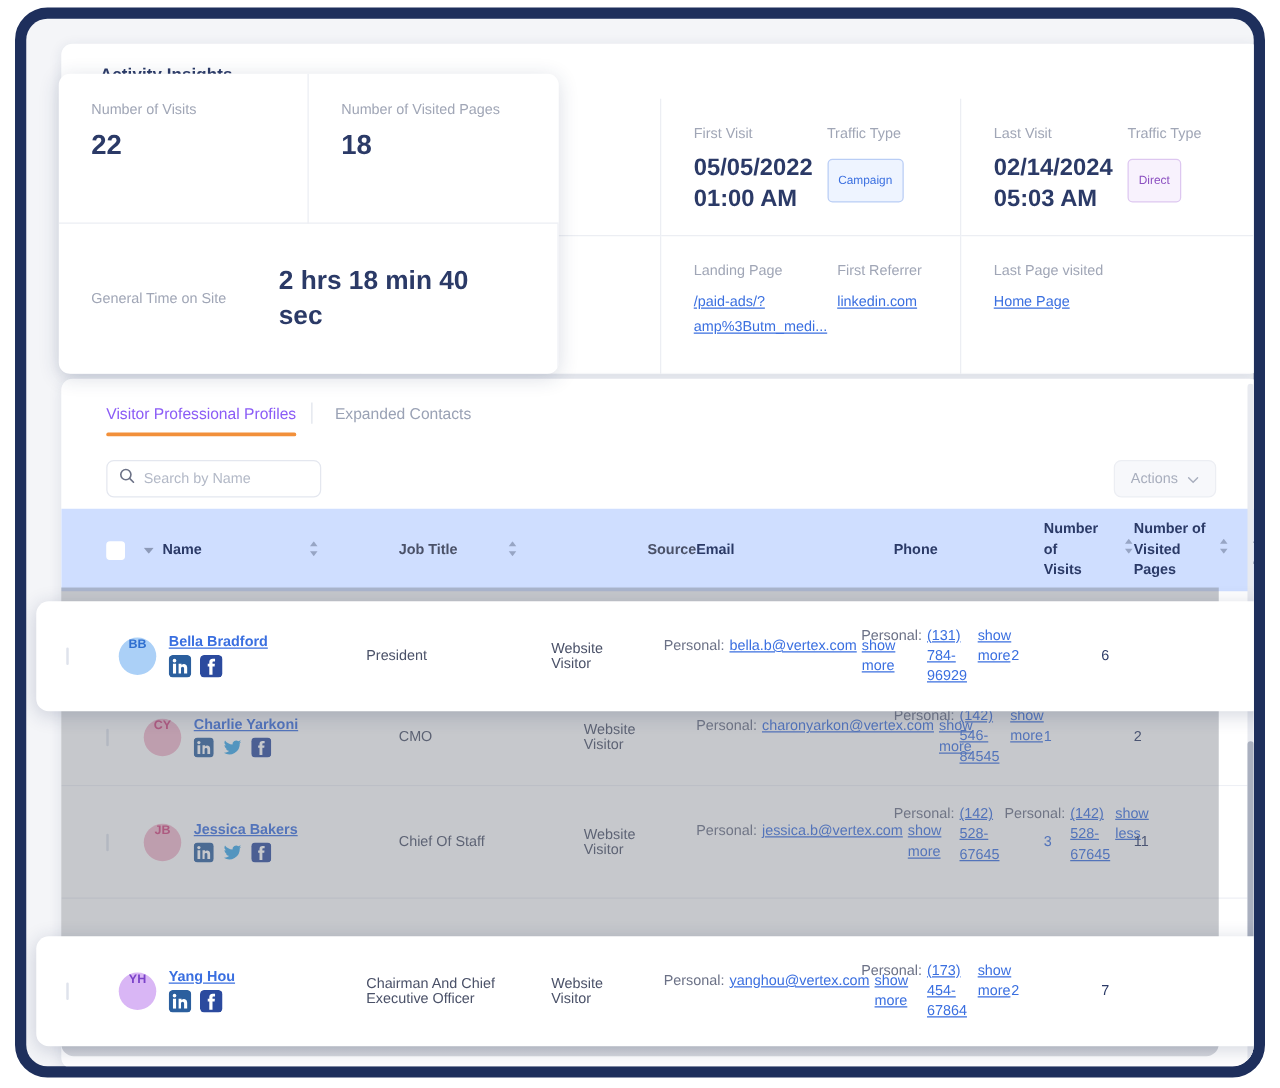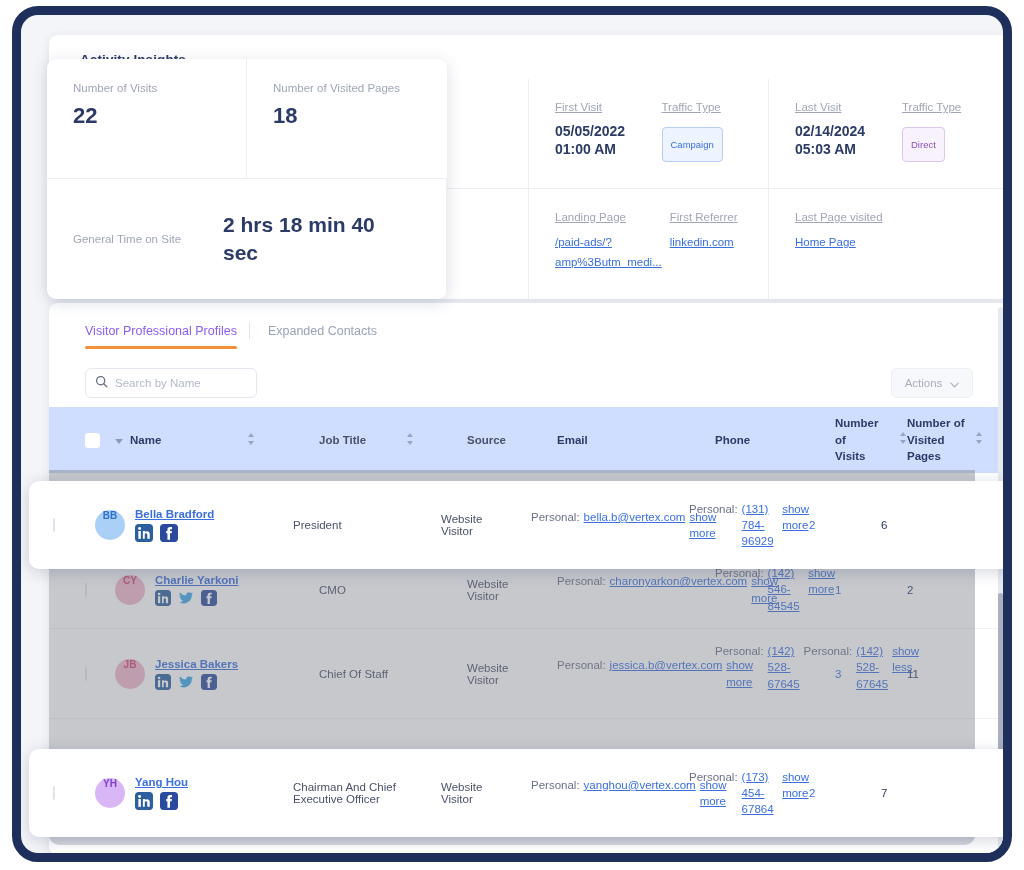--- a/index.html
+++ b/index.html
@@ -31,23 +31,23 @@
     letter-spacing:.1px;
   }
   .insights-grid{
     position:absolute; left:0; top:44px; right:0; bottom:0;
     display:grid; grid-template-columns:1fr 1fr 1fr 1fr; grid-template-rows:1fr 1fr;
   }
   .cell{ border-right:1px solid #eceef3; border-bottom:1px solid #eceef3; position:relative;
          padding:22px 0 0 26px; }
   .cell:nth-child(4n){ border-right:none; }
   .cell.row2{ border-bottom:none; }
-  .cell .lbl{ font-size:11.5px; color:#a0a6b6; margin-bottom:9px;text-decoration:underline; }
+  .cell .lbl{ font-size:11.5px; color:#a0a6b6; margin-bottom:9px; }
   .cell .val{ font-size:21px; font-weight:bold; color:#2b3a67; line-height:1.32; }
-  .cell .val.sm{ font-size:14px; }
+  .cell .val.sm{ font-size:19px; }
   .cell .lnk{ font-size:11.5px; color:#3a6fe0; line-height:1.55; }
 
   
   .dual{ display:flex; }
   .dual .c{ flex:1; padding-right:8px; }
   .badge{
     display:inline-block; font-size:9.5px; padding:11px 8px; border-radius:4px;
     border:1px solid #b9cdf5; background:#eef4ff; color:#3a6fe0; font-weight:normal;
   }
   .badge.direct{ border-color:#ddc7f0; background:#f8f2fd; color:#8b4fc0; }
@@ -108,21 +108,21 @@
   }
   .thead .hcell{ display:flex; align-items:center; }
   .rowbody{ position:relative; }
   .trow{
     display:flex; align-items:center; padding-left:36px; min-height:78px;
     border-bottom:1px solid #eef0f5; background:#fff; font-size:11.5px;
   }
   .c-check{ width:30px; flex:none; }
   .c-name{ width:204px; flex:none; display:flex; align-items:center; }
   .c-job{ width:148px; flex:none; color:#4a5168; }
-  .c-src{ width:90px; flex:none; color:#4a5168; }
+  .c-src{ width:90px; flex:none; color:#4a5168;justify-content:flex-end; }
   .c-email{ width:158px; flex:none; }
   .c-phone{ width:120px; flex:none; }
   .c-visits{ width:72px; flex:none; color:#3a6fe0; }
   .c-pages{ width:92px; flex:none; color:#2b3a67; }
 
   .chk{ width:15px; height:15px; border:1px solid #dfe3ec; border-radius:3px; background:#fff; }
   .chk.white{ background:#fff; border-color:#fff; }
   .avatar{
     width:30px; height:30px; border-radius:50%; flex:none;
     display:flex; justify-content:center;

